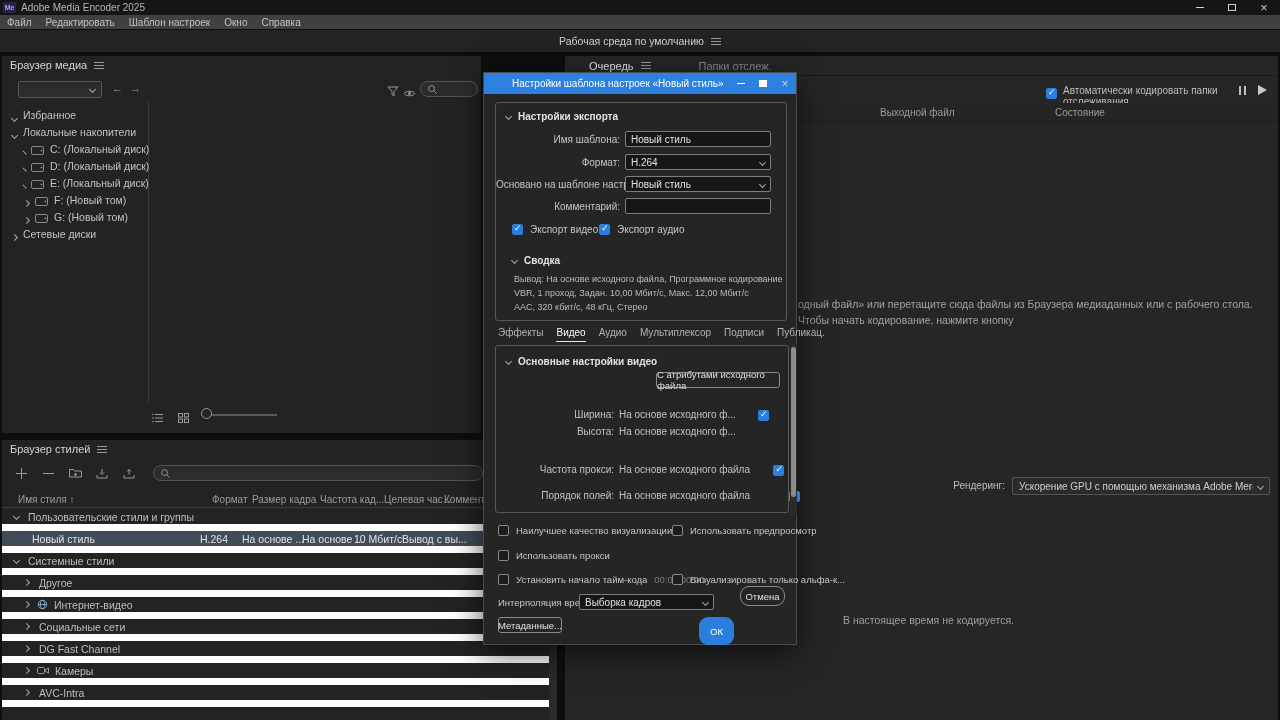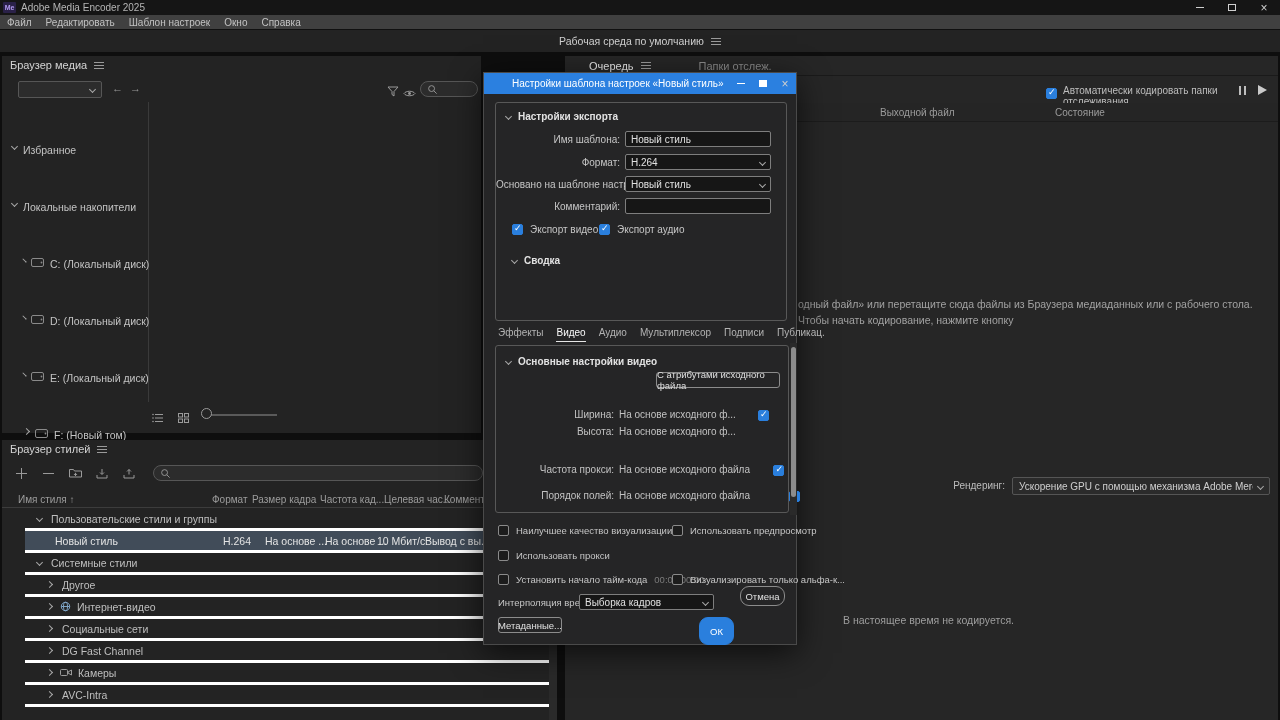--- a/index.html
+++ b/index.html
@@ -26,38 +26,38 @@
   .chev.right{transform:rotate(-45deg);}
   
   .mb-toolbar{position:absolute;left:0;top:22px;width:100%;height:24px;}
   .dropdown{background:#2c2c2c;border:1px solid #565656;border-radius:2px;display:flex;align-items:center;justify-content:space-between;padding:0 6px;color:#cfcfcf;font-size:10px;}
   .navarrow{color:#9a9a9a;font-size:11px;}
   .i-back::before{content:"←";}
   .i-fwd::before{content:"→";}
   .searchbox{background:#2c2c2c;border:1px solid #565656;border-radius:8px;height:16px;display:flex;align-items:center;padding:0 6px;gap:4px;}
   .searchbox input{background:transparent;border:none;outline:none;color:#ddd;font-size:10px;width:100%;font-family:"Liberation Sans",sans-serif;}
   .tree{position:absolute;left:0;top:48px;width:146px;}
-  .tree-row{height:17px;display:flex;align-items:flex-start;gap:6px;font-size:10.5px;color:#c3c3c3;white-space:nowrap;margin-top:40px;}
+  .tree-row{height:17px;display:flex;align-items:flex-end;gap:6px;font-size:10.5px;color:#c3c3c3;white-space:nowrap;}
   .t0{padding-left:10px;}
   .t1{padding-left:22px;}
   .vdiv{position:absolute;background:#3a3a3a;width:1px;}
   .mb-bottom{position:absolute;left:0;bottom:8px;width:100%;height:20px;}
   .slider-track{position:absolute;height:1.5px;background:#5a5a5a;top:9px;}
   .slider-knob{position:absolute;width:11px;height:11px;border:1.3px solid #9a9a9a;border-radius:50%;top:3px;background:#232323;}
   
   .pb-toolbar{position:absolute;left:0;top:20px;width:100%;height:26px;display:flex;align-items:center;gap:13px;padding-left:12px;}
   .tool-ic{display:flex;align-items:center;justify-content:center;width:14px;height:14px;}
   .i-plus{position:relative;width:11px;height:11px;}
   .i-plus::before{content:"";position:absolute;left:0;top:5px;width:11px;height:1.4px;background:#9a9a9a;}
   .i-plus::after{content:"";position:absolute;left:5px;top:0;width:1.4px;height:11px;background:#9a9a9a;}
   .i-minus{position:relative;width:11px;height:11px;}
   .i-minus::before{content:"";position:absolute;left:0;top:5px;width:11px;height:1.4px;background:#9a9a9a;}
   .pb-cols{position:absolute;left:0;top:50px;width:100%;height:18px;border-bottom:1px solid #3c3c3c;font-size:10px;color:#9c9c9c;}
   .pb-rows{position:absolute;left:0;top:69px;width:100%;}
-  .prow{position:relative;height:22px;border-bottom:3px solid #ffffff;display:flex;align-items:center;font-size:10.5px;color:#bfbfbf;white-space:nowrap;margin-left:23px;}
+  .prow{position:relative;height:22px;border-bottom:7px solid #ffffff;display:flex;align-items:center;font-size:10.5px;color:#bfbfbf;white-space:nowrap;}
   .prow.sel{background:#414c59;color:#e4e4e4;}
   .cellabs{position:absolute;top:50%;transform:translateY(-50%);}
   .scrollbar{position:absolute;background:#2a2a2a;}
   .thumb{position:absolute;background:#5f5f5f;border-radius:3px;left:1px;right:1px;}
   
   .qtabs{position:absolute;left:0;top:0;width:100%;height:20px;display:flex;align-items:center;border-bottom:1px solid #1a1a1a;}
   .qtab{display:flex;align-items:center;font-size:11px;padding:0 24px;height:20px;}
   .qtab.on{color:#eaeaea;}
   .qtab.off{color:#8b8b8b;}
   .cb{display:inline-block;width:11px;height:11px;border:1px solid #8a8a8a;background:#1c1c1c;border-radius:2px;position:relative;flex:none;}
@@ -446,20 +446,25 @@
       <span style="font-size:10px;">Экспорт видео</span>
     </span>
     <span class="dchk" style="left:103px;top:121px;">
       <span class="cb checked"></span>
       <span style="font-size:10px;">Экспорт аудио</span>
     </span>
     <div class="sect abs" style="left:16px;top:152px;">
       <span class="chev down"></span>
       <span>Сводка</span>
     </div>
+    <div class="abs" style="left:18px;top:170px;">
+      <div class="sumline">Вывод: На основе исходного файла, Программное кодирование</div>
+      <div class="sumline">VBR, 1 проход, Задан. 10,00 Мбит/с, Макс. 12,00 Мбит/с</div>
+      <div class="sumline">AAC, 320 кбит/с, 48 кГц, Стерео</div>
+    </div>
   </div>
 
   <div class="dtabs" style="left:14px;top:254px;">
     <span class="dtab">Эффекты</span>
     <span class="dtab on">Видео</span>
     <span class="dtab">Аудио</span>
     <span class="dtab">Мультиплексор</span>
     <span class="dtab">Подписи</span>
     <span class="dtab">Публикац.</span>
   </div>

